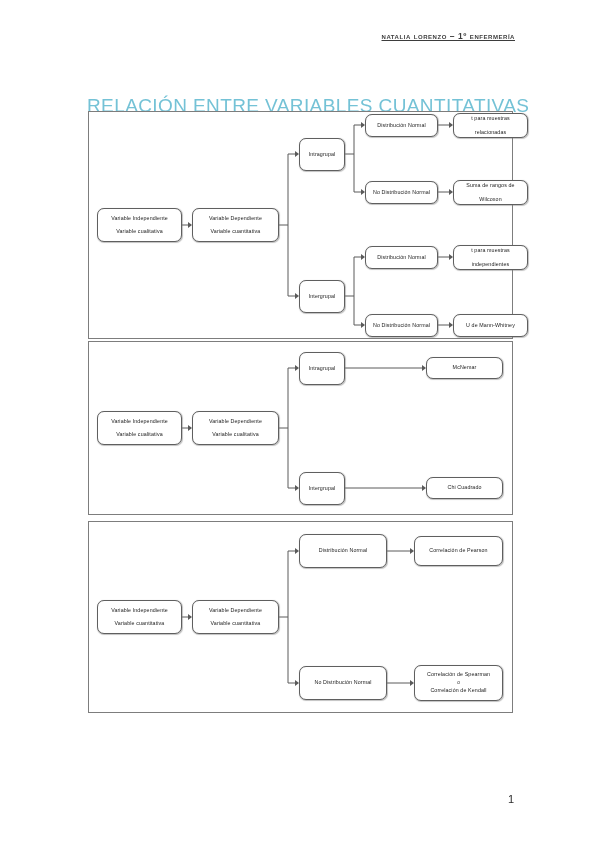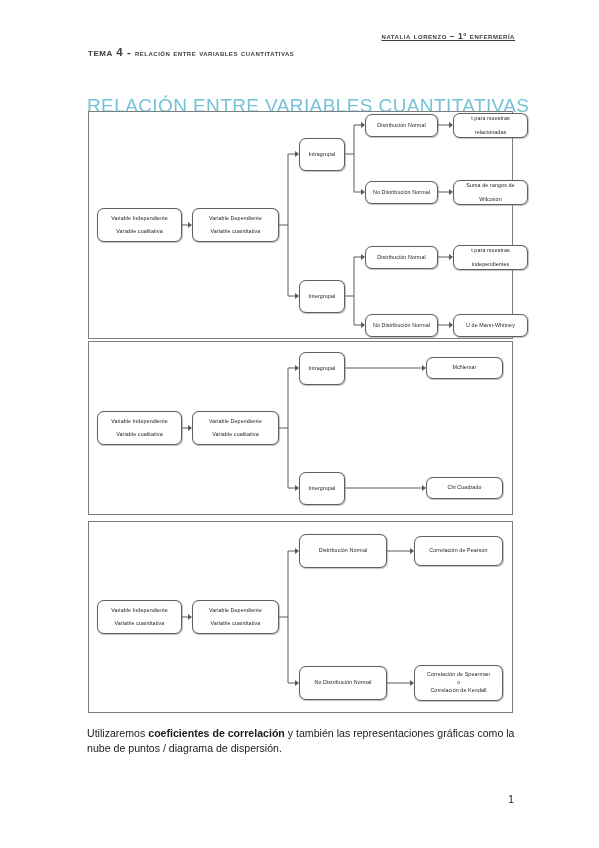--- a/index.html
+++ b/index.html
@@ -69,23 +69,20 @@
     position:absolute;left:508px;top:793px;
     font-size:11px;color:#2b2b2b;
   }
 </style>
 </head>
 <body>
 
 <div class="page">
 
   <div class="hdr-author">Natalia Lorenzo – 1º enfermería</div>
-  <div class="hdr-topic">
-    <span class="lead">Tema 4 - </span><span>relación entre variables cuantitativas</span>
-  </div>
 
   <h1 class="page-title">RELACIÓN ENTRE VARIABLES CUANTITATIVAS</h1>
 
   <div class="frame" id="frame-1">
     <div class="canvas">
       <svg viewBox="0 0 423 226" preserveAspectRatio="none">
         <g stroke="#5a5a5a" stroke-width="1" fill="none">
 
           <path d="M93,113 L101,113"></path>
           <path d="M99,110 L103,113 L99,116 Z" fill="#5a5a5a" stroke="none"></path>
@@ -256,17 +253,16 @@
         <span>No Distribución Normal</span>
       </div>
       <div class="node" style="left:325px;top:143px;width:89px;height:36px;">
         <span>Correlación de Spearman</span>
         <span class="sep">o</span>
         <span>Correlación de Kendall</span>
       </div>
     </div>
   </div>
 
-  <p class="body-copy"><span>Utilizaremos </span><b>coeficientes de correlación</b><span> y también las representaciones gráficas como la nube de puntos / diagrama de dispersión.</span></p>
 
   <div class="pagenum">1</div>
 
 </div>
 
 </body></html>

